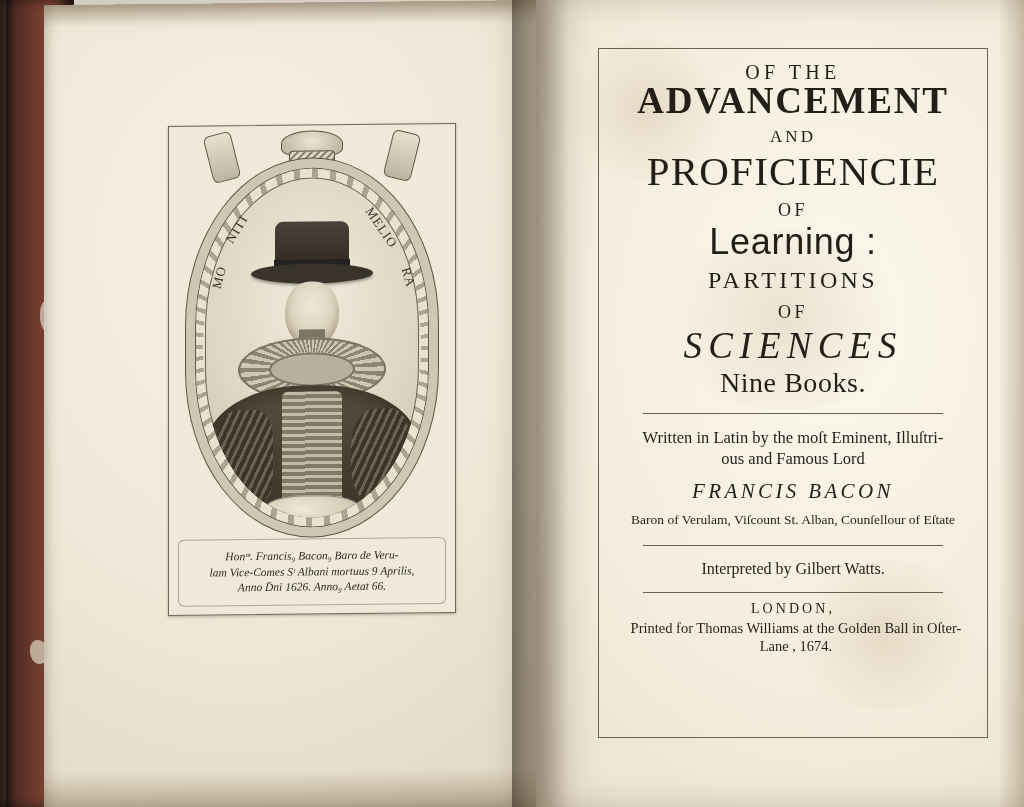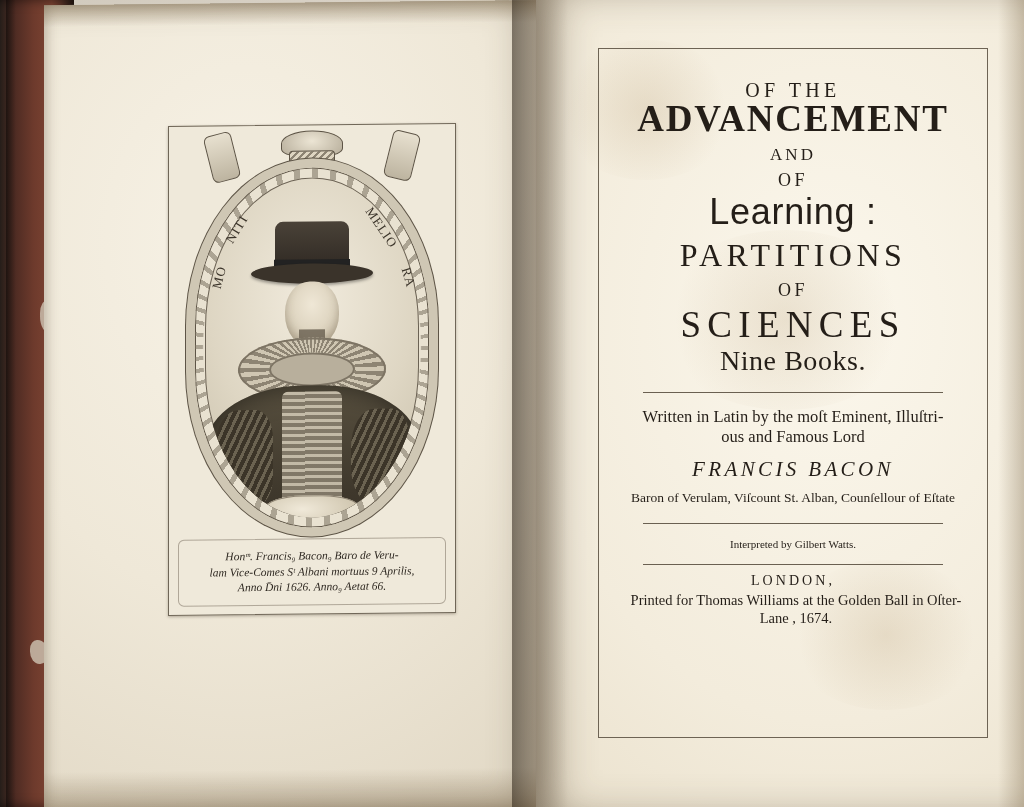--- a/index.html
+++ b/index.html
@@ -107,40 +107,40 @@
   }
   .title-border:before {
     content: "";
     position: absolute;
     inset: 3px;
     border: 0px solid transparent;
   }
 
   .title-inner {
     position: absolute;
-    left: 70px; top: 58px;
+    left: 70px; top: 40px;
     width: 374px; height: 682px;
     text-align: center;
     color: #241e18;
     box-sizing: border-box;
     padding: 12px 14px 0 14px;
   }
 
   .t-line { line-height: 1.02; letter-spacing: .02em; }
 
   .l-ofthe      { font-size: 20px; letter-spacing: .22em; margin-top: 10px; }
   .l-adv        { font-size: 37px; letter-spacing: .05em; margin-top: 0; font-weight: 700;}
   .l-and        { font-size: 17px; letter-spacing: .18em; margin-top: 8px; }
   .l-prof       { font-size: 41px; letter-spacing: .03em; margin-top: 6px; }
   .l-of1        { font-size: 18px; letter-spacing: .20em; margin-top: 8px; }
   .l-learning   { font-size: 36px; margin-top: 4px; font-family: Liberation Sans, sans-serif; }
   .l-orthe      { font-size: 18px; letter-spacing: .20em; margin-top: 12px; }
-  .l-part       { font-size: 32px; letter-spacing: .14em; margin-top: 8px; }
+  .l-part       { font-size: 24px; letter-spacing: .14em; margin-top: 8px; }
   .l-of2        { font-size: 18px; letter-spacing: .20em; margin-top: 10px; }
-  .l-sci        { font-size: 37px; letter-spacing: .17em; margin-top: 6px; }
+  .l-sci        { font-size: 37px; letter-spacing: .17em; margin-top: 6px; font-style: italic; }
   .l-nine       { font-size: 28px; margin-top: 4px; }
 
   .rule {
     width: 300px; height: 1px;
     background: #6a6051;
     margin: 16px auto 14px auto;
   }
   .rule.short { width: 300px; }
 
   .blurb {
@@ -156,21 +156,21 @@
     letter-spacing: .16em;
     margin: 10px 0 8px 0;
   }
   .subblurb {
     font-size: 13.5px;
     line-height: 1.25;
     width: 340px;
     margin: 0 auto;
   }
   .interp {
-    font-size: 11px;
+    font-size: 16px;
     margin: 6px 0 8px 0;
   }
   .imprint-city {
     font-size: 14px;
     letter-spacing: .22em;
     margin-top: 2px;
   }
   .imprint {
     font-size: 14.5px;
     line-height: 1.25;
@@ -446,20 +446,21 @@
     <div class="stain" style="left:120px; top:230px; width:260px; height:180px;"></div>
     <div class="stain" style="left:250px; top:560px; width:200px; height:150px;"></div>
     <div class="stain" style="left:20px; top:40px; width:180px; height:140px;"></div>
 
     <div class="title-border"></div>
 
     <div class="title-inner">
       <div class="t-line l-ofthe">OF THE</div>
       <div class="t-line l-adv">ADVANCEMENT</div>
       <div class="t-line l-and">AND</div>
+      <div class="t-line l-prof">PROFICIENCIE</div>
       <div class="t-line l-of1">OF</div>
       <div class="t-line l-learning">Learning :</div>
       <div class="t-line l-part">PARTITIONS</div>
       <div class="t-line l-of2">OF</div>
       <div class="t-line l-sci">SCIENCES</div>
       <div class="t-line l-nine">Nine Books.</div>
 
       <div class="rule"></div>
 
       <div class="blurb">

